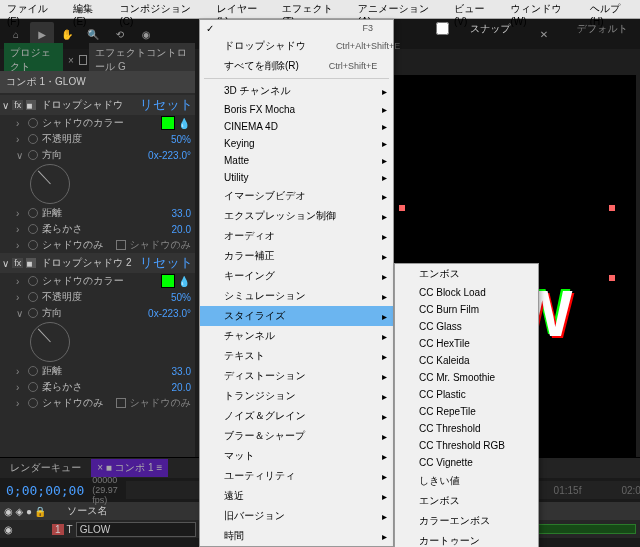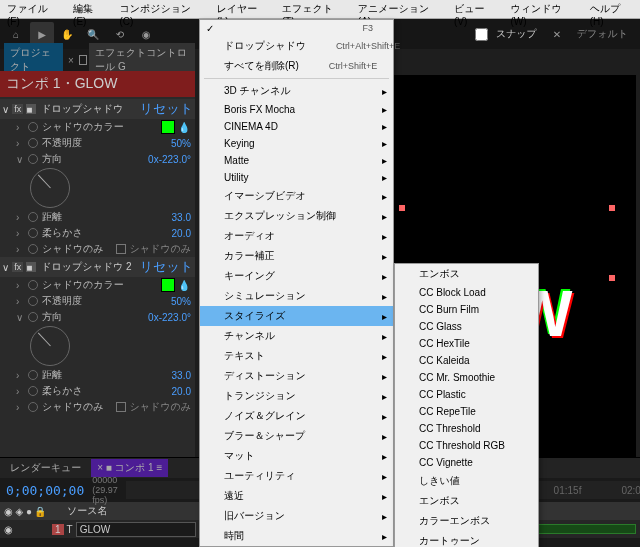--- a/index.html
+++ b/index.html
@@ -2,29 +2,29 @@
 <html><head>
 <meta charset="utf-8">
 <style>
 *{margin:0;padding:0;box-sizing:border-box;font-family:"Meiryo UI","MS Gothic",sans-serif;font-size:10px;user-select:none}
 body{background:#232323;color:#ccc;width:640px;height:547px;overflow:hidden;position:relative}
 .menubar{background:#e8e8e8;color:#000;height:19px;display:flex;border-bottom:1px solid #aaa}
 .menubar span{padding:2px 7px;cursor:default}
 .toolbar{background:#161616;height:30px;display:flex;align-items:center;padding:0 4px;gap:2px}
 .tool-icon{width:24px;height:24px;display:flex;align-items:center;justify-content:center;color:#999;border-radius:2px}
 .tool-icon.active{background:#333}
-.snap-group{display:flex;align-items:center;gap:8px;margin-left:auto;padding-right:8px}
+.snap-group{display:flex;align-items:flex-start;gap:21px;margin-left:auto;padding-right:8px}
 .drop-label{color:#888}
 .main{display:flex;height:calc(100% - 49px)}
 .left{width:195px;background:#232323;display:flex;flex-direction:column}
 .panel-tabs{display:flex;align-items:center;height:22px;background:#1a1a1a;gap:2px;padding-left:4px}
-.panel-tabs .tab{padding:3px 6px;color:#aaa;background:#0c4a6e}
+.panel-tabs .tab{padding:3px 6px;color:#aaa;background:#14532d}
 .panel-tabs .x{color:#888;padding:0 3px}
 .panel-tabs .sq{width:10px;height:10px;border:1px solid #888}
-.comp-title{padding:4px 6px;background:#7f1d1d;color:#ccc;font-size:14px}
+.comp-title{padding:4px 6px;background:#404040;color:#ccc;font-size:10px}
 .effects{background:#2a2a2a;flex:1;overflow:auto;padding:2px 0}
 .eff-head{display:flex;align-items:center;background:#333;padding:1px 2px;gap:3px}
 .eff-head .fx{background:#444;padding:0 2px;font-size:9px}
 .eff-head .nm{flex:1;padding-left:2px}
 .eff-head .reset{color:#4a9eff;font-size:13px}
 .prop{display:flex;align-items:center;padding:1px 4px 1px 16px;gap:4px}
 .prop .arrow{color:#888;width:8px}
 .prop .stopwatch{width:10px;height:10px;border:1px solid #666;border-radius:50%}
 .prop .lbl{flex:1;color:#bbb}
 .prop .val{color:#4a9eff}

